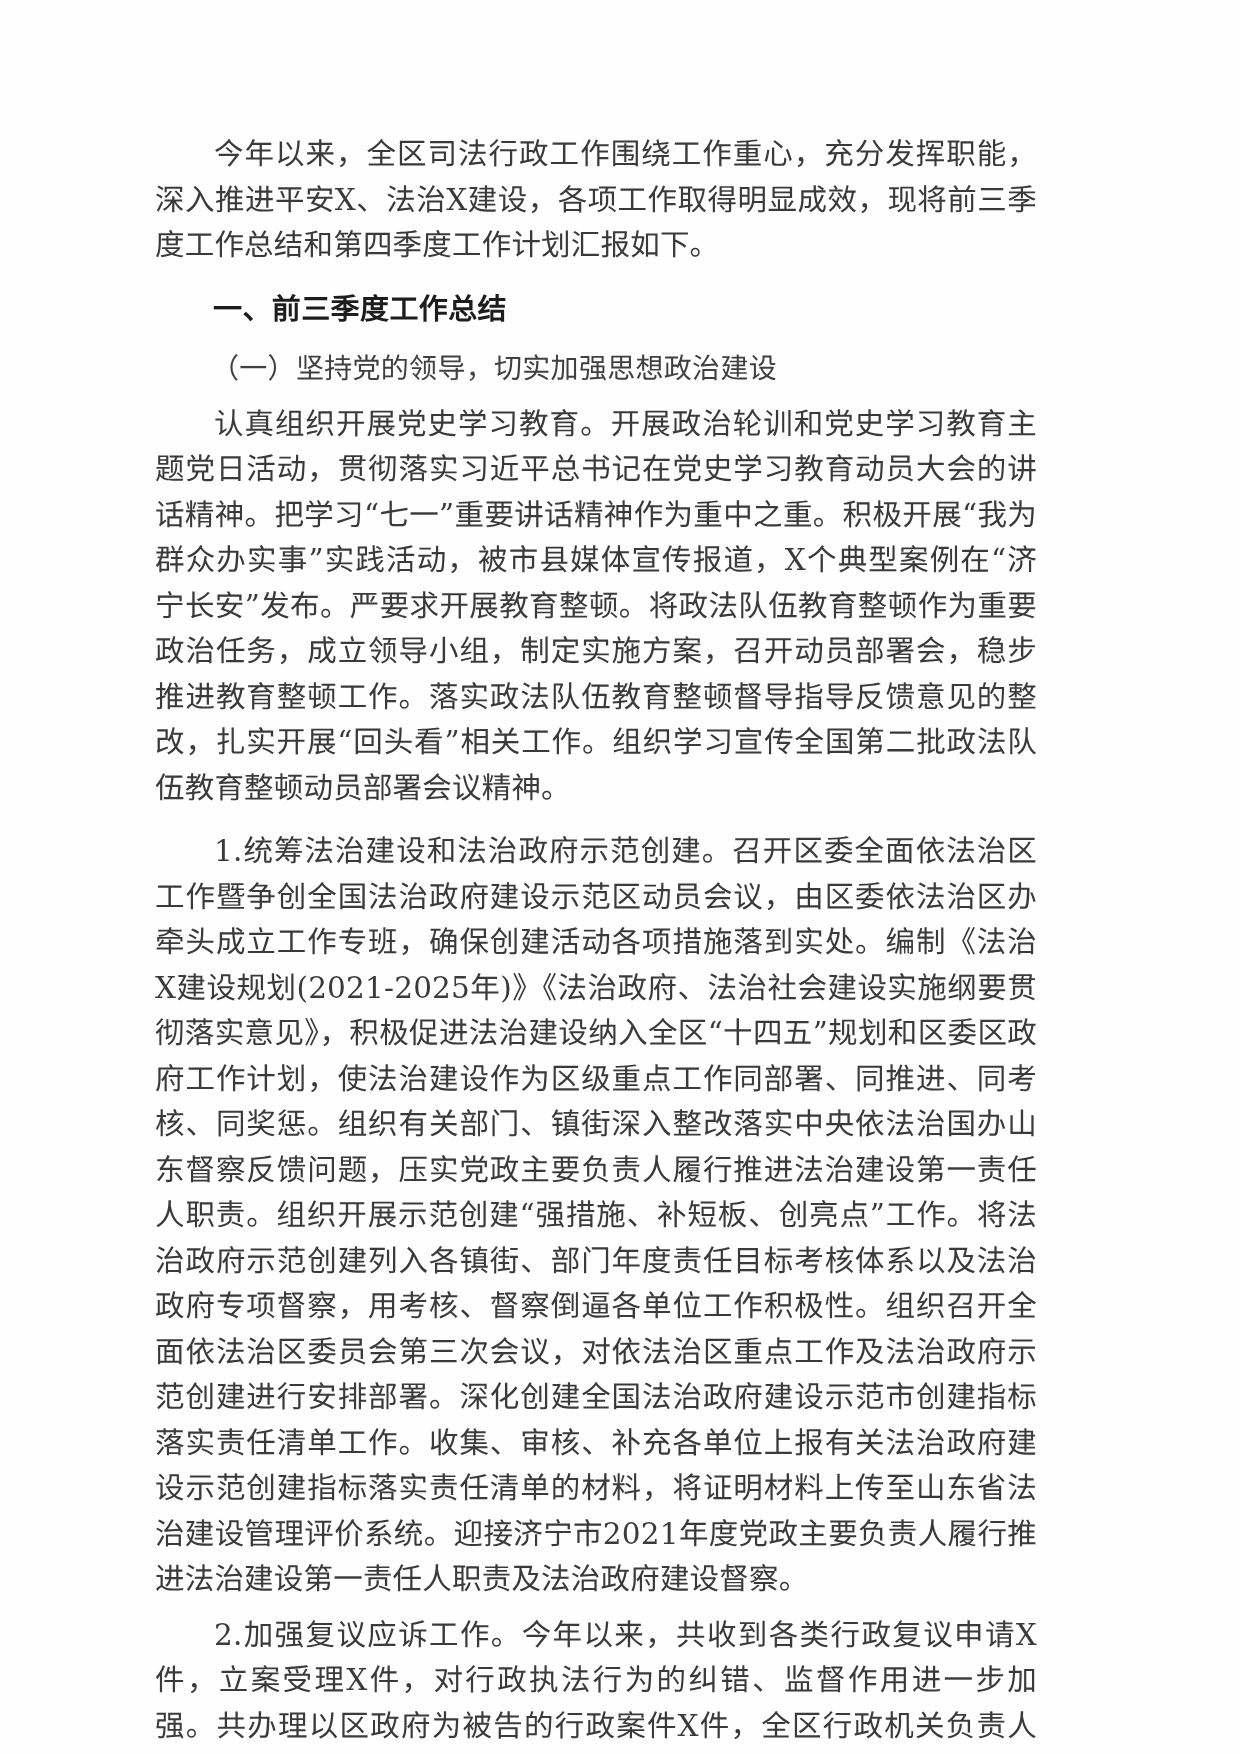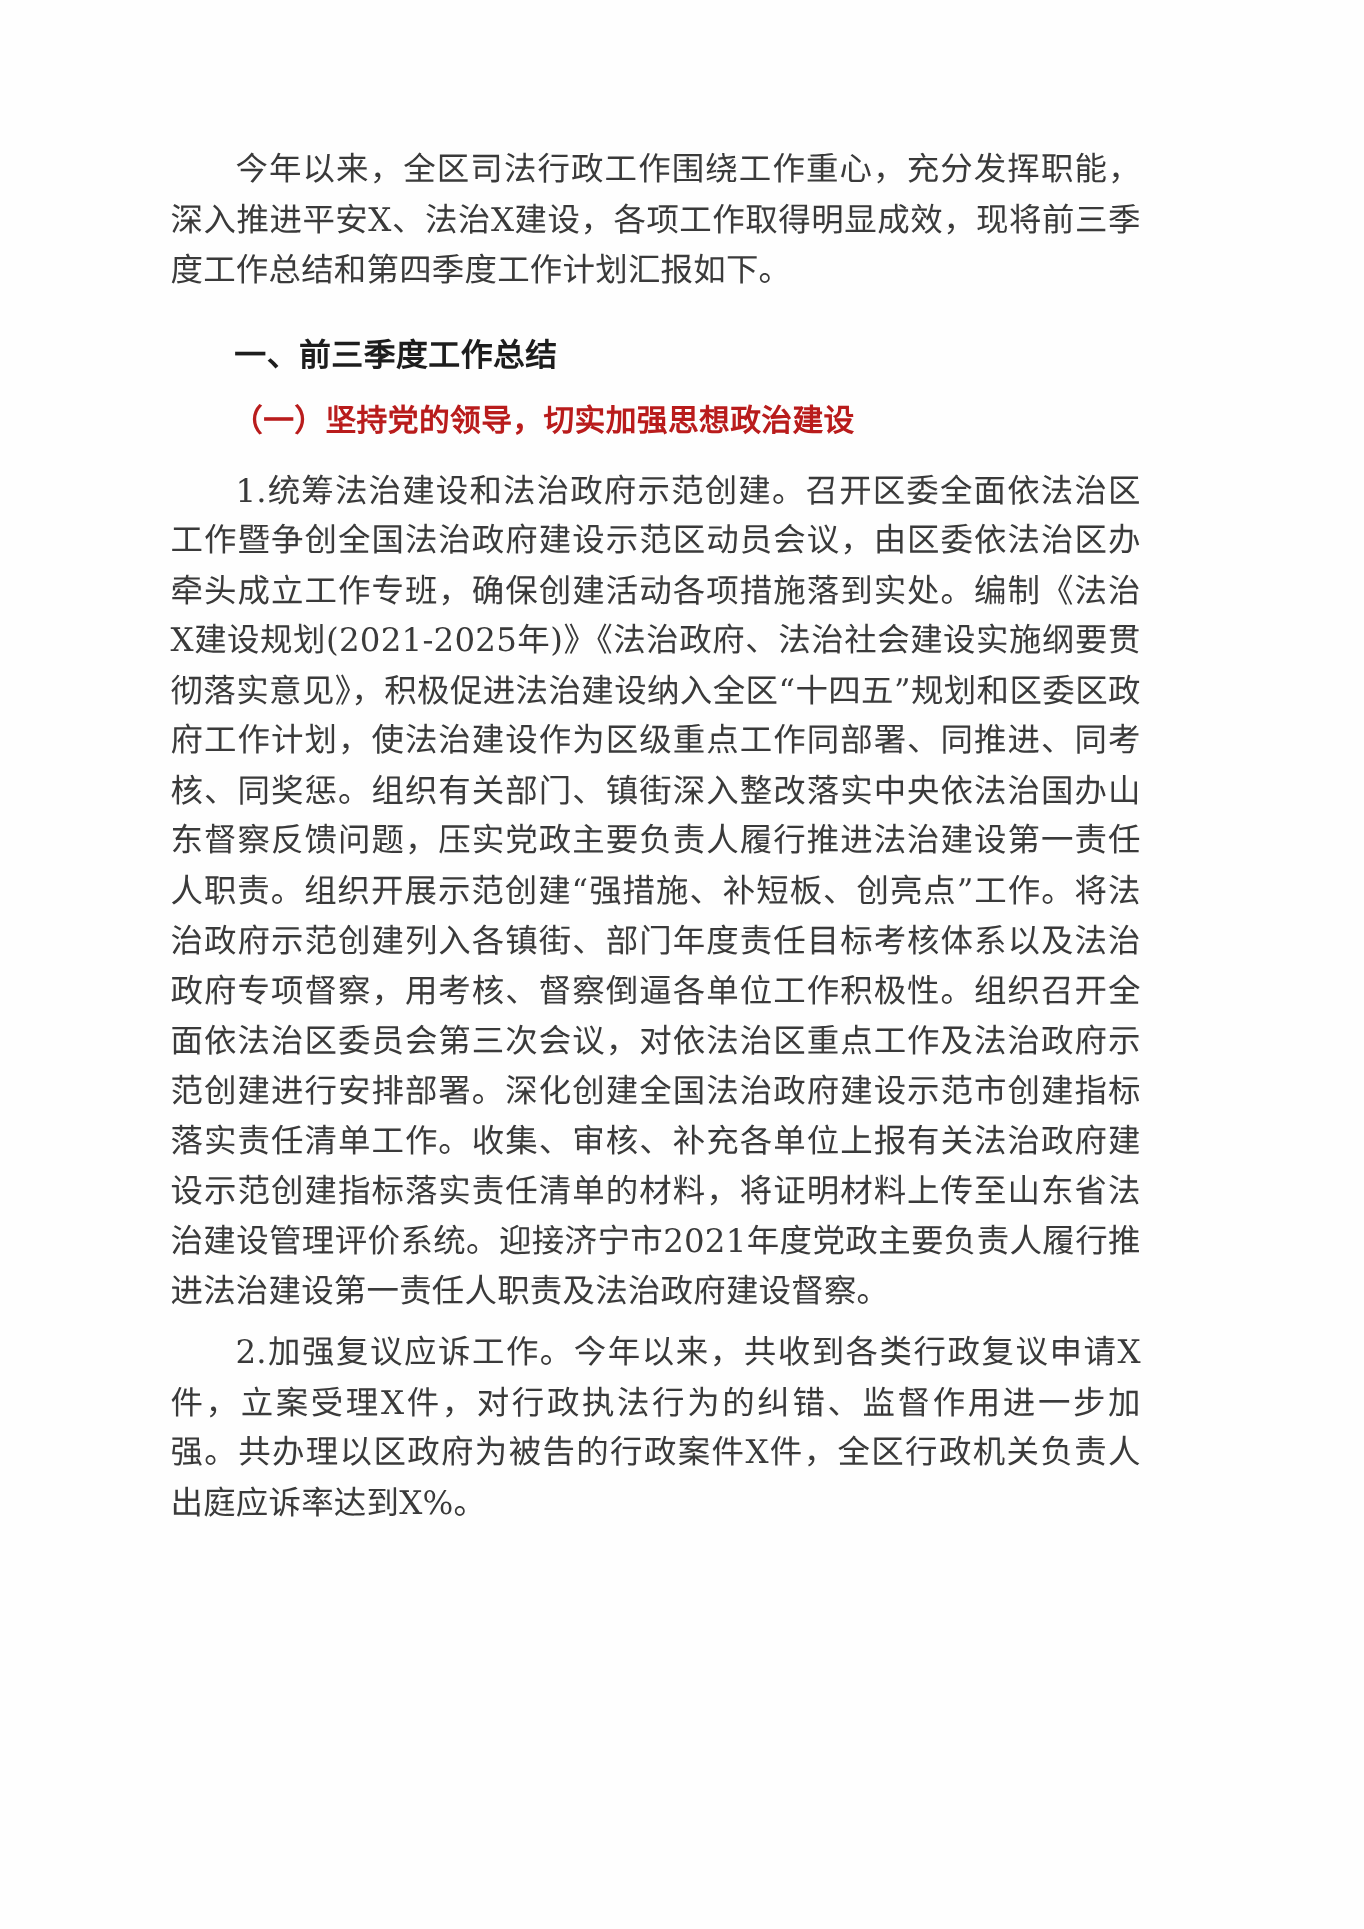--- a/index.html
+++ b/index.html
@@ -46,50 +46,51 @@
     font-weight: 400;
   }
   
   .h1 {
     font-family: "DejaVu Sans", "Liberation Sans", sans-serif;
     font-size: 29px;
     line-height: 45.5px;
     font-weight: 700;
     color: #1d1d1d;
     text-indent: 2em;
-    margin: 14px 0 10px 0;
+    margin: 0 0 10px 0;
     letter-spacing: 0.4px;
   }
   
   .h2 {
     font-family: "DejaVu Sans", "Liberation Sans", sans-serif;
     font-size: 28px;
     line-height: 45.5px;
-    font-weight: 700;
-    color: #b91c1c;
+    font-weight: 400;
+    color: #404040;
     text-indent: 2em;
     margin: 14px 0 10px 0;
     letter-spacing: 0.3px;
   }
   .spacer-sm { height: 8px; }
 </style>
 </head>
 <body>
 
 <div class="page">
   <div class="content">
 
     <p class="para">今年以来，全区司法行政工作围绕工作重心，充分发挥职能，深入推进平安X、法治X建设，各项工作取得明显成效，现将前三季度工作总结和第四季度工作计划汇报如下。</p>
 
     <div class="spacer-sm"></div>
 
     <h1 class="h1">一、前三季度工作总结</h1>
 
     <h2 class="h2">（一）坚持党的领导，切实加强思想政治建设</h2>
 
+    <p class="para">认真组织开展党史学习教育。开展政治轮训和党史学习教育主题党日活动，贯彻落实习近平总书记在党史学习教育动员大会的讲话精神。把学习“七一”重要讲话精神作为重中之重。积极开展“我为群众办实事”实践活动，被市县媒体宣传报道，X个典型案例在“济宁长安”发布。严要求开展教育整顿。将政法队伍教育整顿作为重要政治任务，成立领导小组，制定实施方案，召开动员部署会，稳步推进教育整顿工作。落实政法队伍教育整顿督导指导反馈意见的整改，扎实开展“回头看”相关工作。组织学习宣传全国第二批政法队伍教育整顿动员部署会议精神。</p>
 
     <div class="spacer-sm"></div>
 
 
     <p class="para">1.统筹法治建设和法治政府示范创建。召开区委全面依法治区工作暨争创全国法治政府建设示范区动员会议，由区委依法治区办牵头成立工作专班，确保创建活动各项措施落到实处。编制《法治X建设规划(2021-2025年)》《法治政府、法治社会建设实施纲要贯彻落实意见》，积极促进法治建设纳入全区“十四五”规划和区委区政府工作计划，使法治建设作为区级重点工作同部署、同推进、同考核、同奖惩。组织有关部门、镇街深入整改落实中央依法治国办山东督察反馈问题，压实党政主要负责人履行推进法治建设第一责任人职责。组织开展示范创建“强措施、补短板、创亮点”工作。将法治政府示范创建列入各镇街、部门年度责任目标考核体系以及法治政府专项督察，用考核、督察倒逼各单位工作积极性。组织召开全面依法治区委员会第三次会议，对依法治区重点工作及法治政府示范创建进行安排部署。深化创建全国法治政府建设示范市创建指标落实责任清单工作。收集、审核、补充各单位上报有关法治政府建设示范创建指标落实责任清单的材料，将证明材料上传至山东省法治建设管理评价系统。迎接济宁市2021年度党政主要负责人履行推进法治建设第一责任人职责及法治政府建设督察。</p>
 
     <p class="para">2.加强复议应诉工作。今年以来，共收到各类行政复议申请X件，立案受理X件，对行政执法行为的纠错、监督作用进一步加强。共办理以区政府为被告的行政案件X件，全区行政机关负责人出庭应诉率达到X%。</p>
 
   </div>
 </div>

